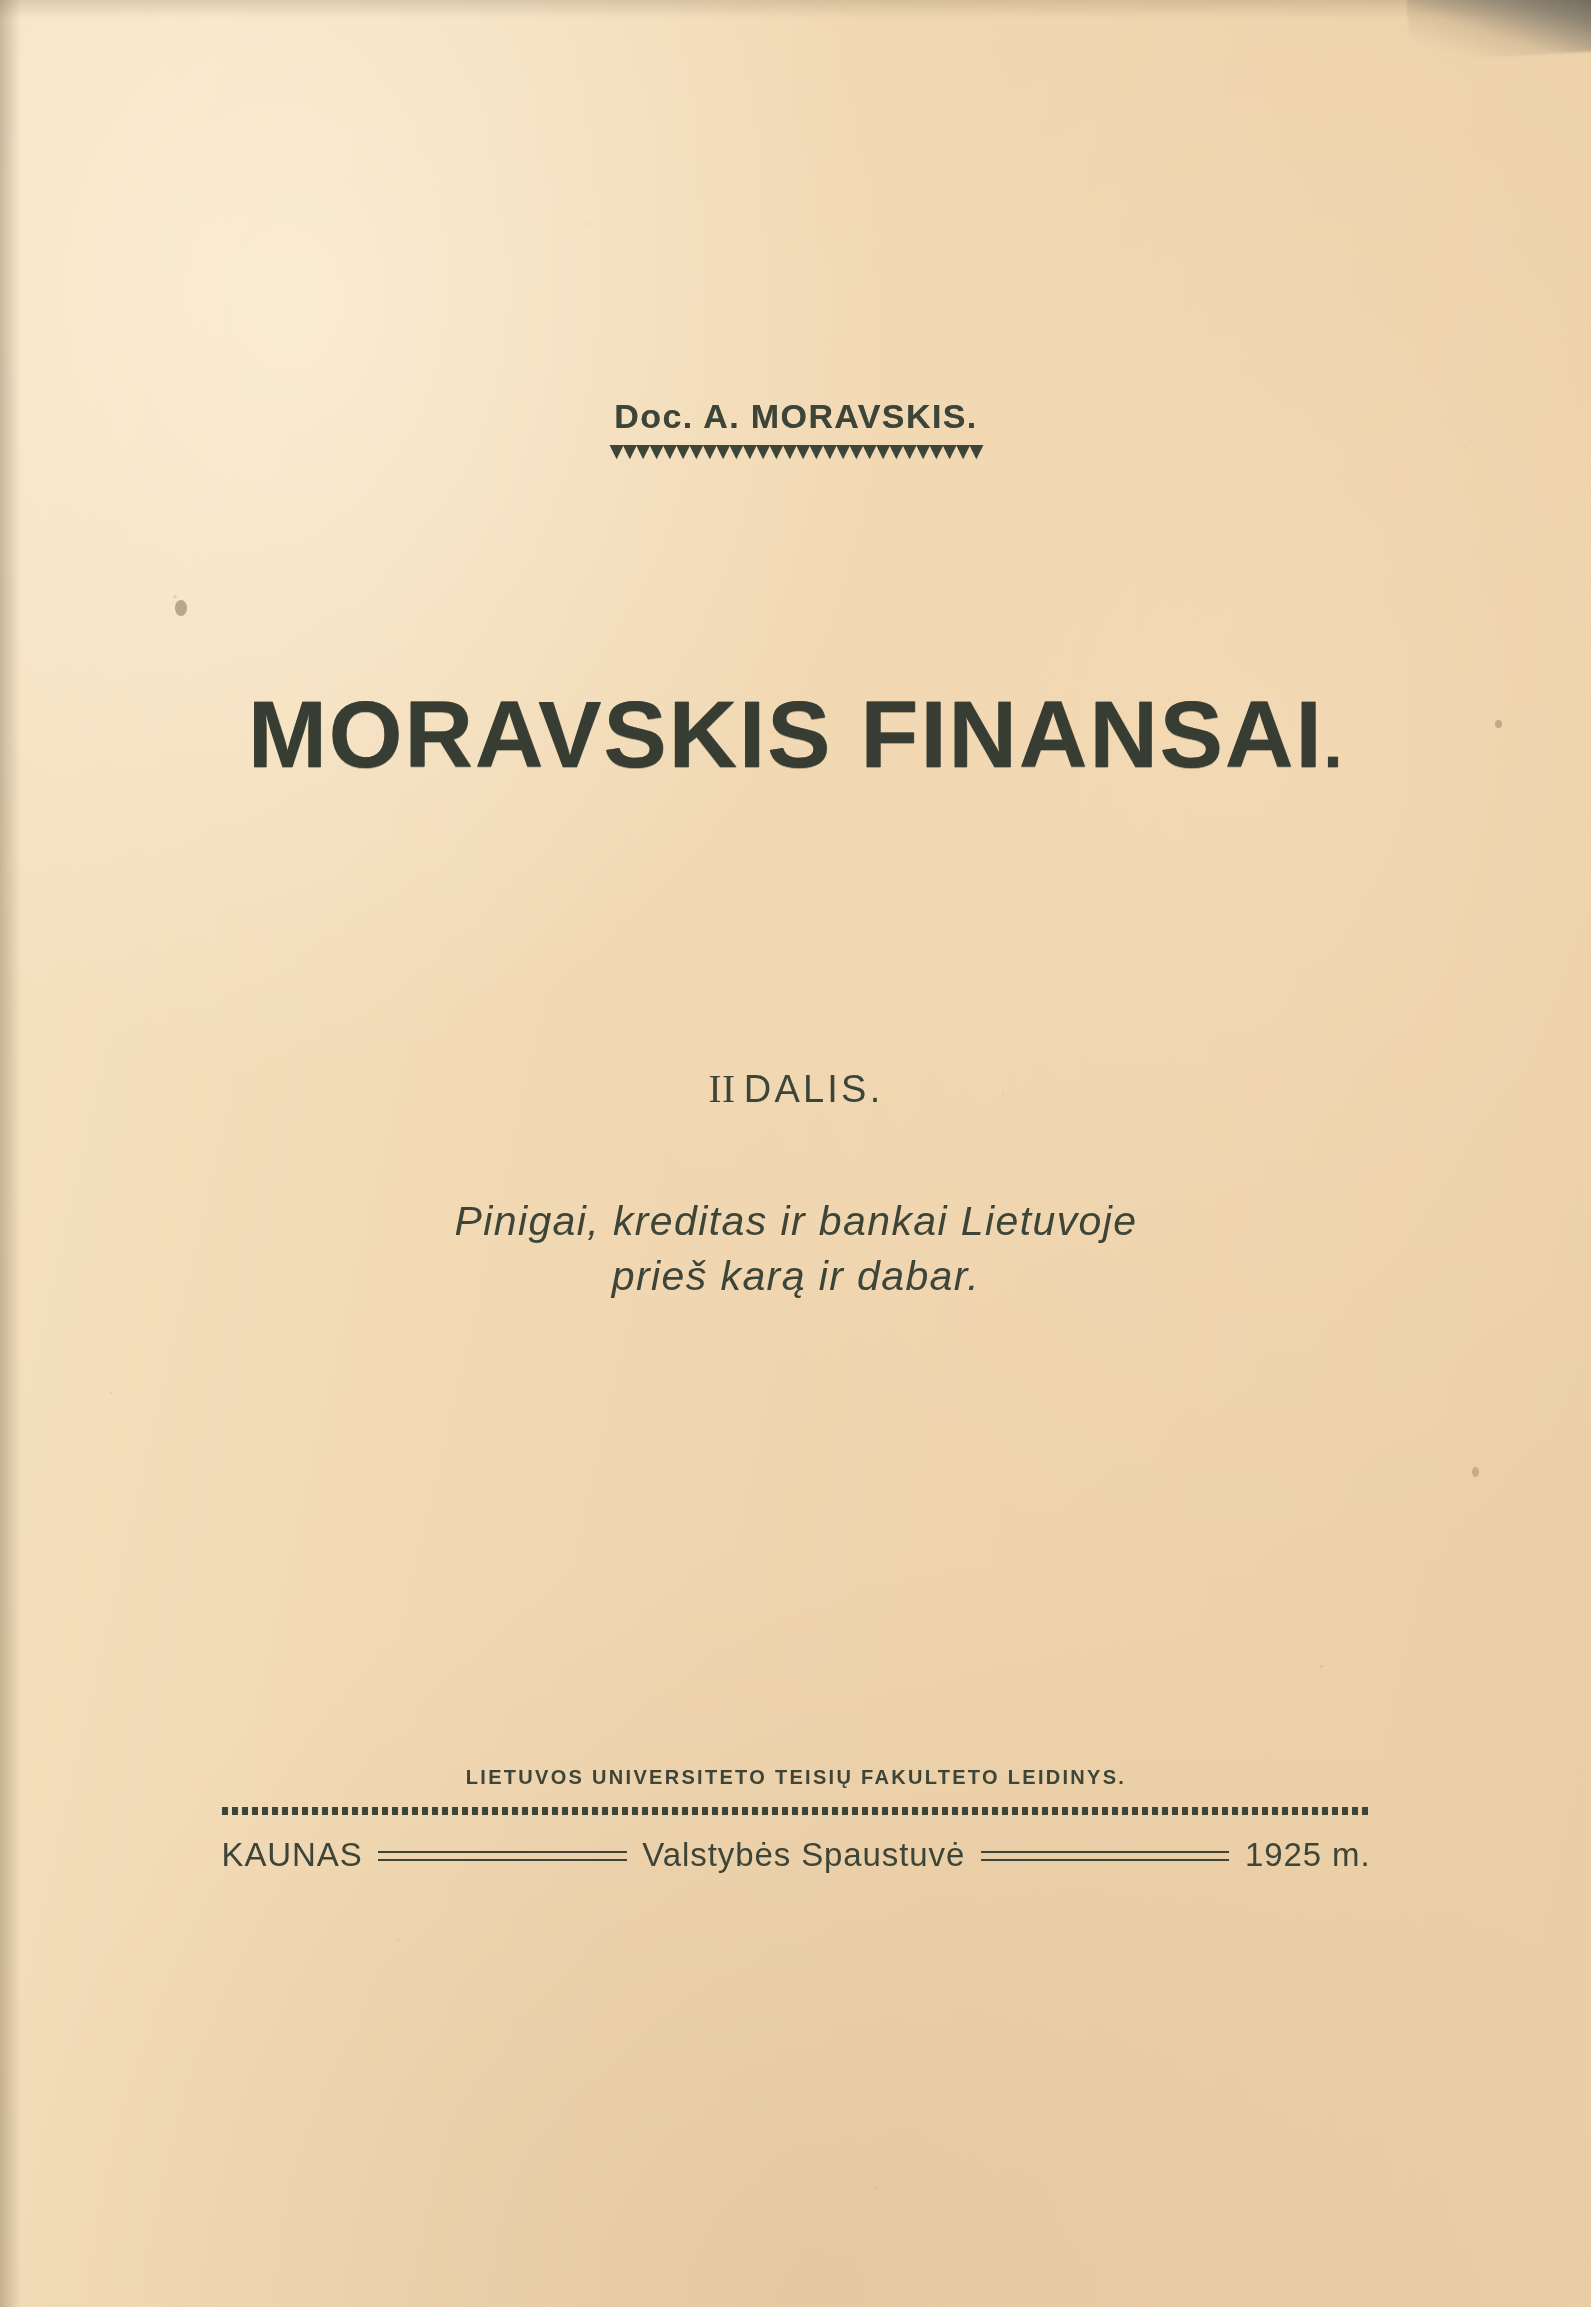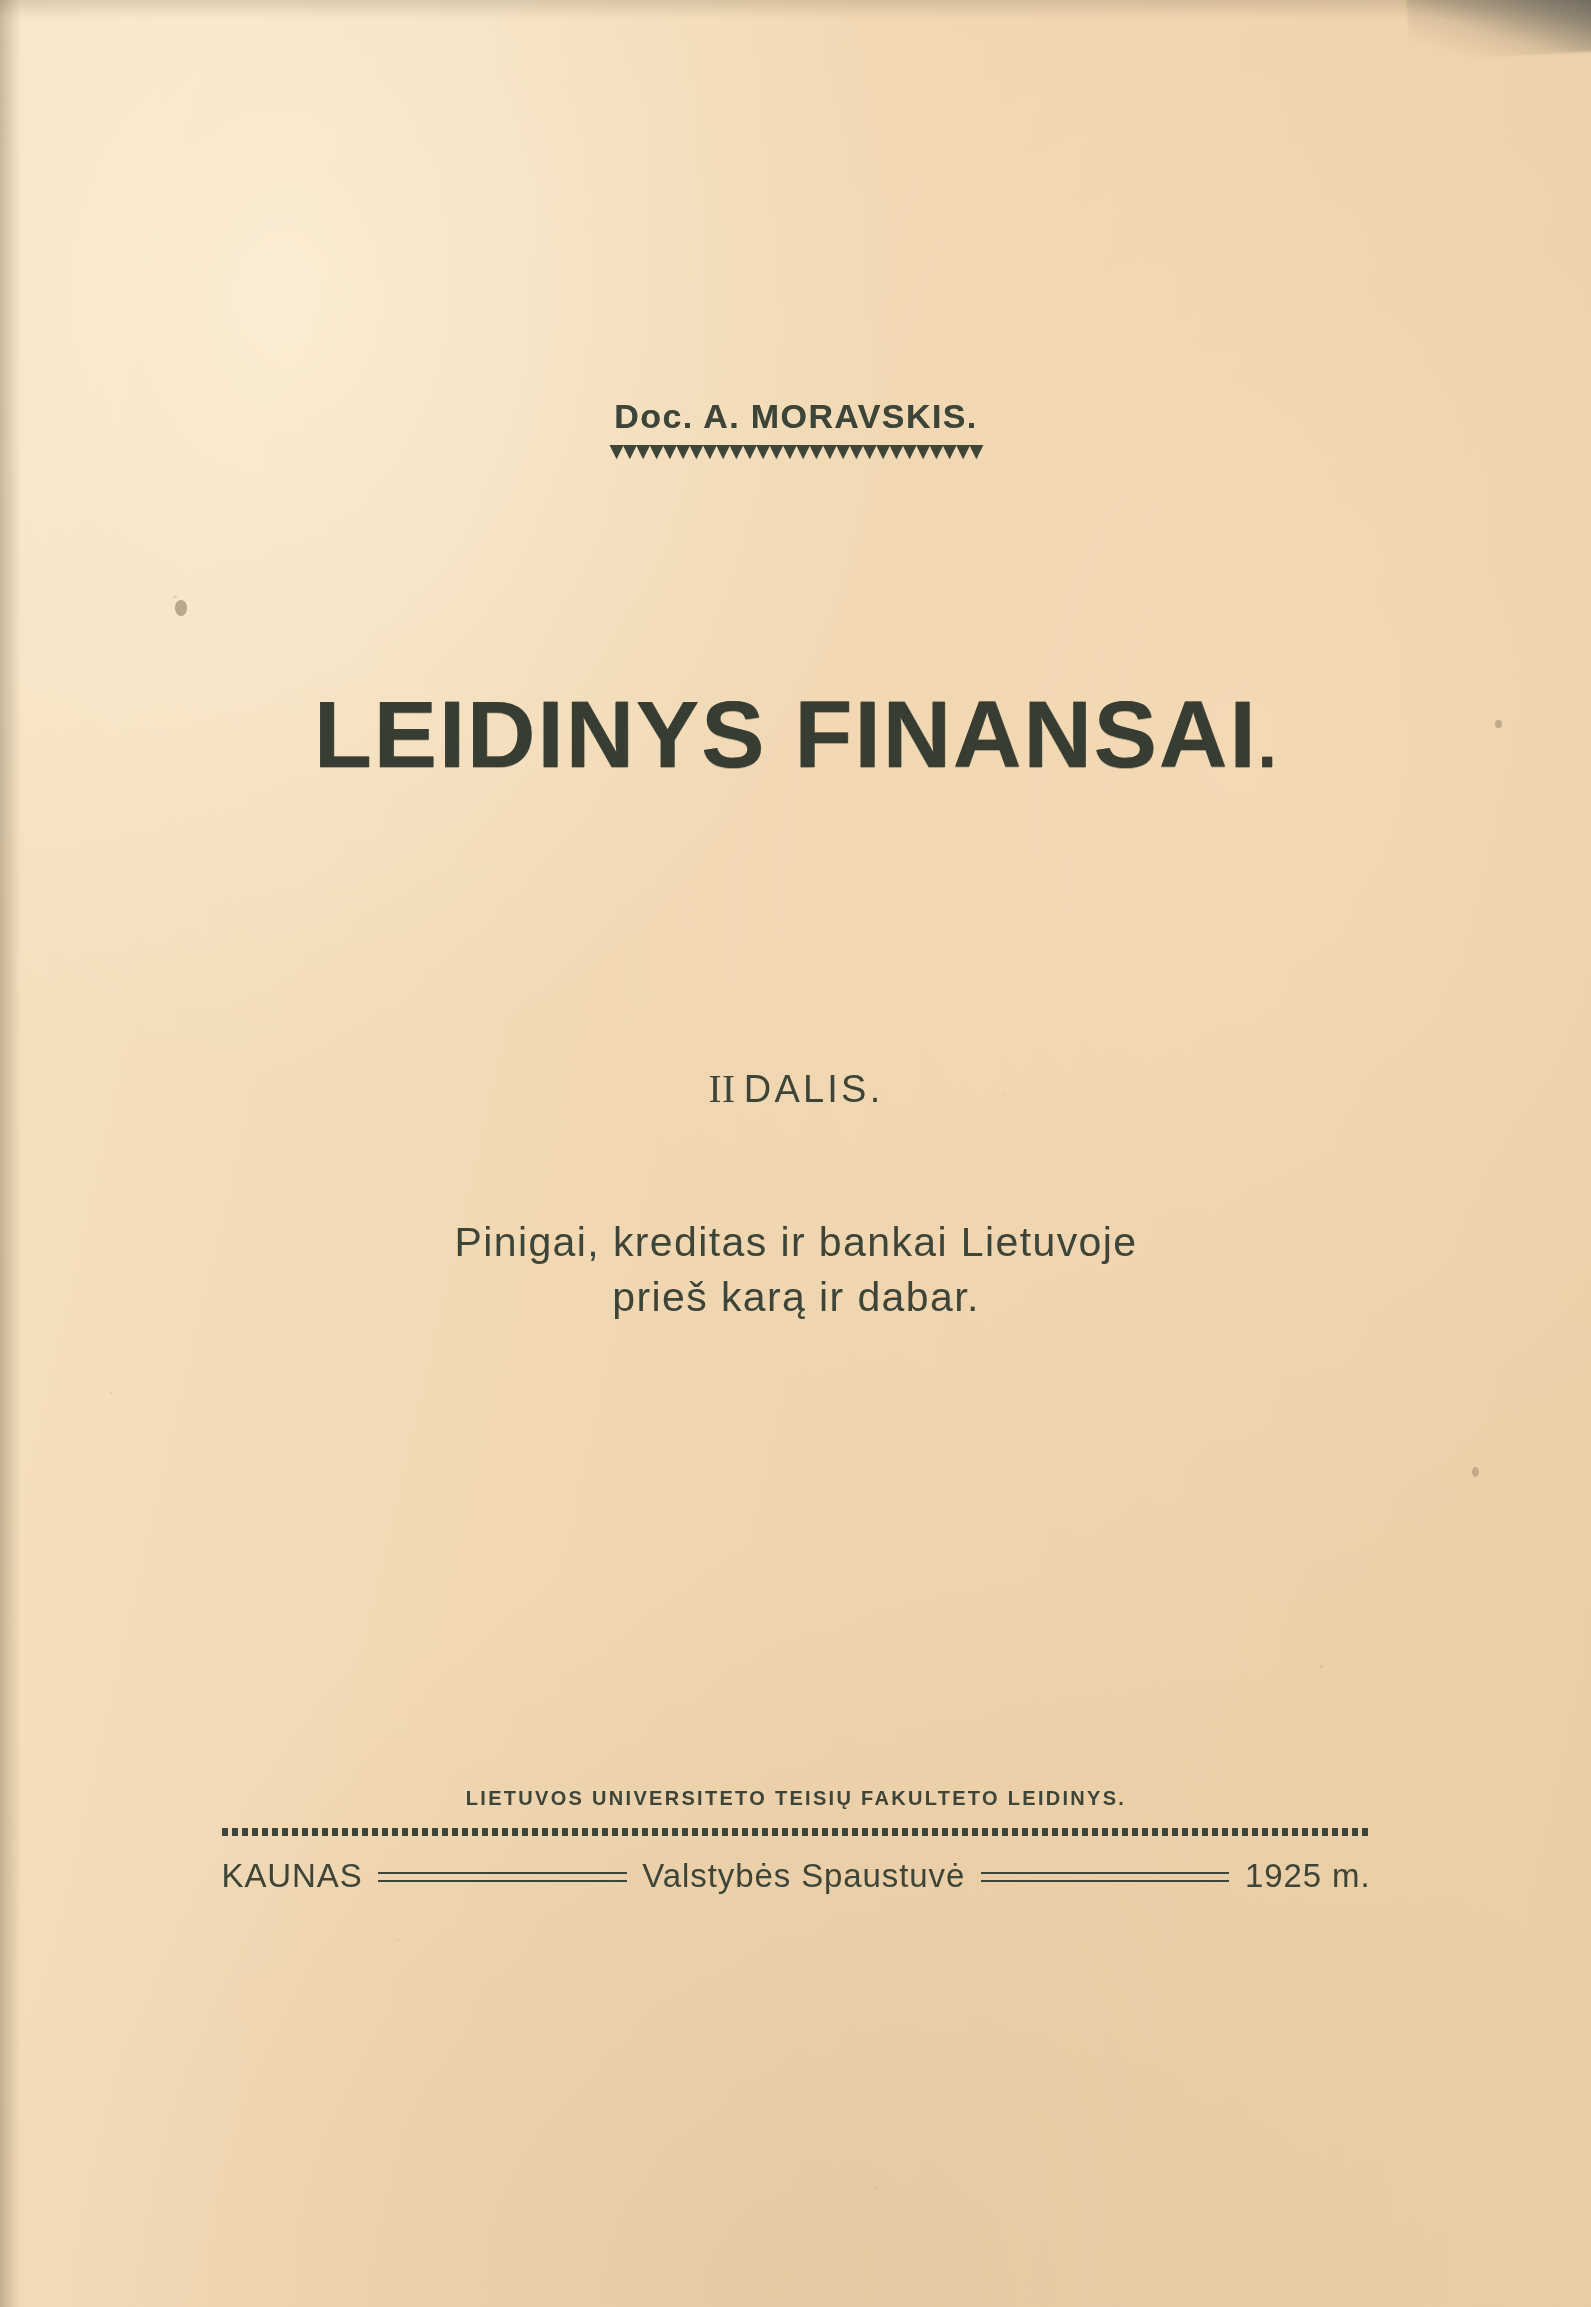--- a/index.html
+++ b/index.html
@@ -110,26 +110,27 @@
     font-size: 39px;
   }
   .part .word {
     font-family: "Liberation Sans", sans-serif;
     font-size: 38px;
     letter-spacing: 3.2px;
     margin-left: 8.3px;
   }
 
   .subtitle {
-    margin-top: 104px;
+    margin-top: 83px;
     font-family: "Liberation Sans", sans-serif;
     font-size: 41px;
     line-height: 1.35;
     letter-spacing: 1.4px;
     color: #3d4438;
+    font-style: italic;
   }
 
   .publisher {
     margin-top: 461px;
     font-family: "Liberation Sans", sans-serif;
     font-size: 20px;
     letter-spacing: 2.3px;
     color: #3d4438;
     font-weight: bold;
   }
@@ -208,21 +209,21 @@
   <div class="stain-b"></div>
   <div class="stain-c"></div>
 
   <div class="content">
 
     <div class="author">Doc. A. MORAVSKIS.</div>
 
     <div class="zigzag">▼▼▼▼▼▼▼▼▼▼▼▼▼▼▼▼▼▼▼▼▼▼▼▼▼▼▼▼</div>
 
     <div class="main-title">
-      <span>LEIDINYS FINANSAI</span><span class="period">.</span>
+      <span>MORAVSKIS FINANSAI</span><span class="period">.</span>
     </div>
 
     <div class="part">
       <span class="roman">II</span><span class="word">DALIS.</span>
     </div>
 
     <div class="subtitle">
       <div>Pinigai, kreditas ir bankai Lietuvoje</div>
       <div>prieš karą ir dabar.</div>
     </div>

